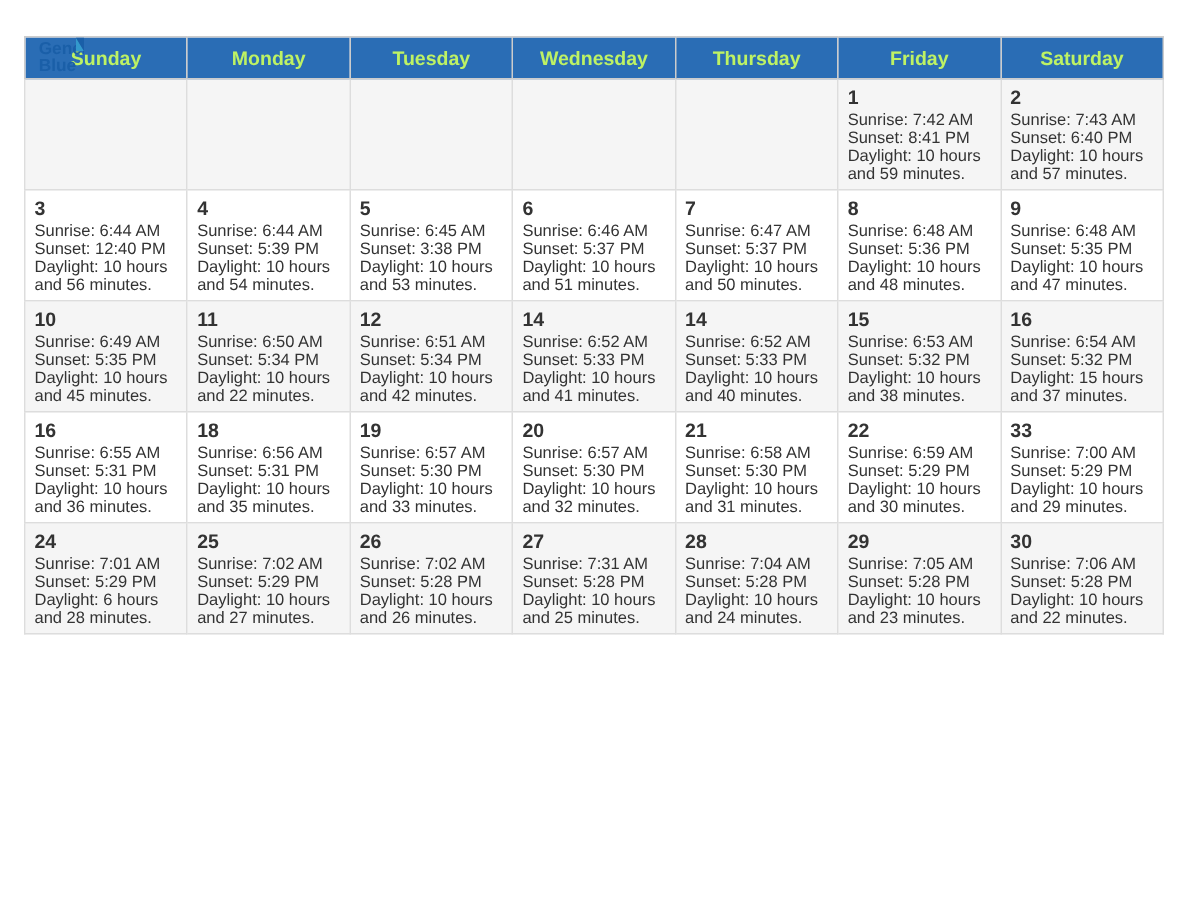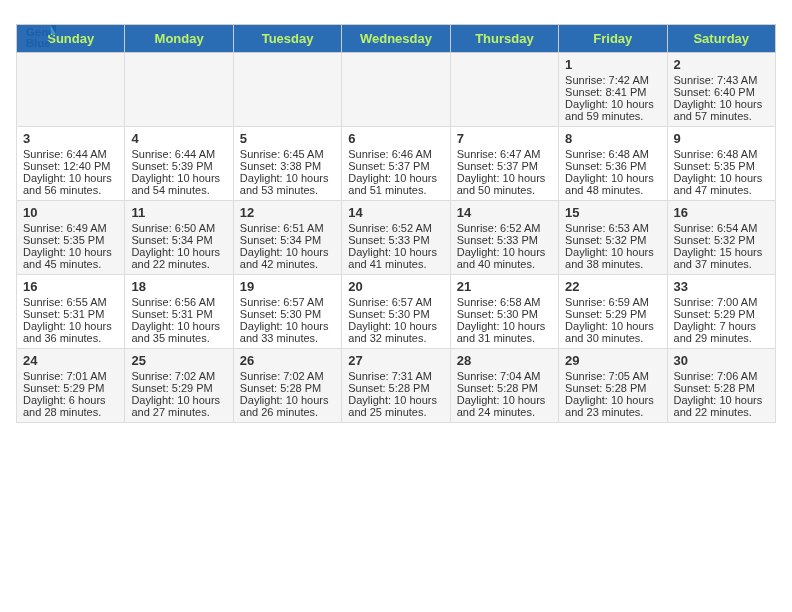--- a/index.html
+++ b/index.html
@@ -250,21 +250,21 @@
             <td>
               <span class="day-num">22</span>
               <div>Sunrise: 6:59 AM</div>
               <div>Sunset: 5:29 PM</div>
               <div>Daylight: 10 hours and 30 minutes.</div>
             </td>
             <td>
               <span class="day-num">33</span>
               <div>Sunrise: 7:00 AM</div>
               <div>Sunset: 5:29 PM</div>
-              <div>Daylight: 7 hours and 29 minutes.</div>
+              <div>Daylight: 10 hours and 29 minutes.</div>
             </td>
           </tr>
           <tr>
             <td>
               <span class="day-num">24</span>
               <div>Sunrise: 7:01 AM</div>
               <div>Sunset: 5:29 PM</div>
               <div>Daylight: 6 hours and 28 minutes.</div>
             </td>
             <td>

